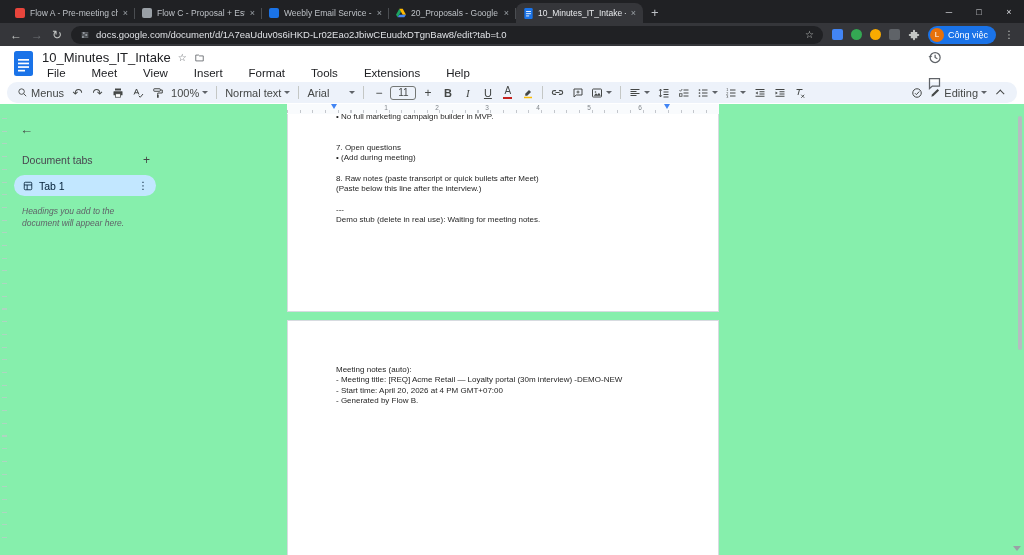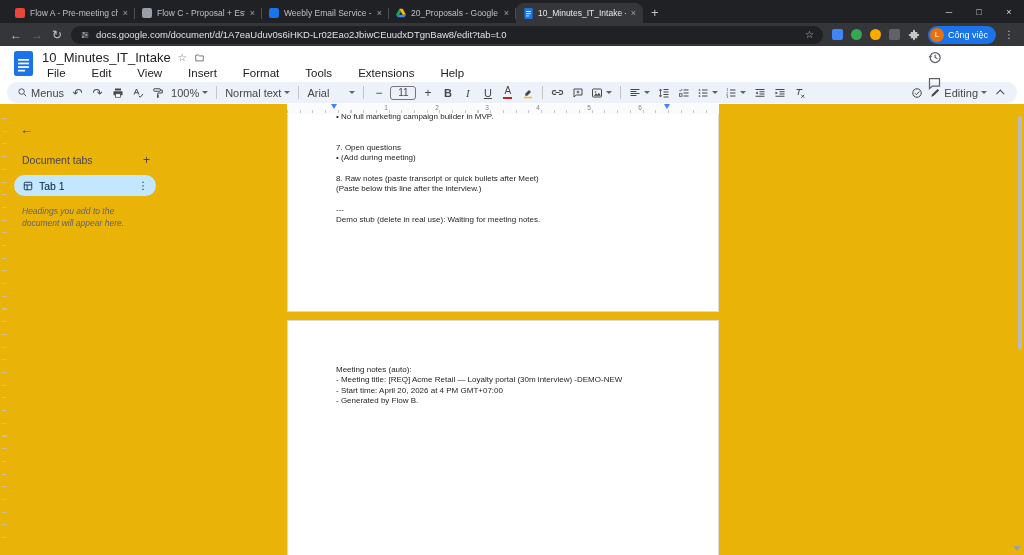--- a/index.html
+++ b/index.html
@@ -63,21 +63,21 @@
   .tb-b { font-weight:bold; font-size:11px; }
   .tb-i { font-style:italic; font-size:11px; font-family:"Liberation Serif", serif; }
   .tb-u { text-decoration:underline; font-size:11px; }
   .a-color { display:flex; flex-direction:column; align-items:center; line-height:1; }
   .a-color .a { font-size:10px; }
   .a-color .bar { width:9px; height:2.5px; background:#c5221f; margin-top:0.5px; }
   .tb-spacer { flex:1; }
   .chev-up { width:6px; height:6px; border-left:1.4px solid #444746; border-top:1.4px solid #444746; transform:rotate(45deg) translateY(1px); }
 
   
-  .canvas { position:absolute; top:104px; left:0; right:0; bottom:0; background:#eab308; }
+  .canvas { position:absolute; top:104px; left:0; right:0; bottom:0; background:#86efac; }
   .v-ruler { position:absolute; left:2px; top:14px; height:430px; width:5px; background:repeating-linear-gradient(180deg,#c3c7cc 0 1px,transparent 1px 12.7px); opacity:.65; }
   .h-ruler { position:absolute; left:287px; top:0; width:432px; height:10px; background:#f9fbfd; z-index:2; }
   .h-ruler::before { content:""; position:absolute; left:0; right:0; bottom:1px; height:3px; background:repeating-linear-gradient(90deg,#b6bac0 0 1px,transparent 1px 12.7px); opacity:.8; }
   .ruler-num { position:absolute; top:0; font-size:6.5px; color:#80868b; transform:translateX(-50%); }
   .mk { position:absolute; top:0; width:0; height:0; border-left:3.5px solid transparent; border-right:3.5px solid transparent; border-top:5px solid #4285f4; }
 
   .page { position:absolute; left:287px; width:432px; background:#fff; border:1px solid #d7dbe0; overflow:hidden; z-index:1; }
   .page1 { top:10px; height:198px; border-top:none; }
   .page2 { top:216px; height:235px; border-bottom:none; }
   .page-text { padding-left:48px; padding-right:48px; }
@@ -200,21 +200,21 @@
       <span class="doc-title">10_Minutes_IT_Intake</span>
       <span class="title-ico">☆</span>
       <span class="title-ico">
         <svg width="11" height="10" viewBox="0 0 24 24">
             <path d="M3 5h7l2 2h9v12H3z" fill="none" stroke="#5f6368" stroke-width="2"></path>
           </svg>
       </span>
     </div>
     <div class="menu-row">
       <span class="menu-item">File</span>
-      <span class="menu-item">Edit</span>
+      <span class="menu-item">Meet</span>
       <span class="menu-item">View</span>
       <span class="menu-item">Insert</span>
       <span class="menu-item">Format</span>
       <span class="menu-item">Tools</span>
       <span class="menu-item">Extensions</span>
       <span class="menu-item">Help</span>
     </div>
   </div>
   <div class="header-right">
     <span class="hdr-ico-btn">

